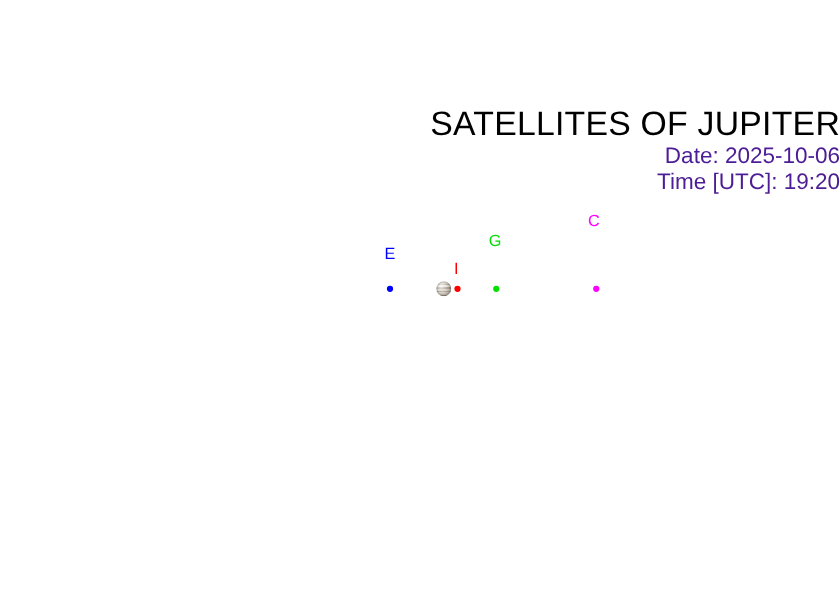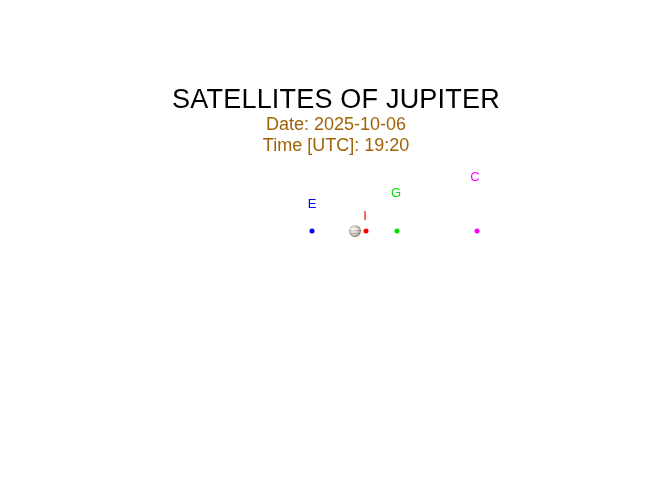--- a/index.html
+++ b/index.html
@@ -21,33 +21,33 @@
     width: 672px;
     height: 480px;
     background: #ffffff;
   }
   
   .title-block {
     position: absolute;
     left: 0;
     top: 84px;
     width: 672px;
-    text-align: center;
+    text-align: right;
   }
   .main-title {
     font-size: 27px;
     line-height: 30px;
     color: #000000;
     letter-spacing: 0.2px;
     white-space: nowrap;
   }
   .sub-line {
     font-size: 18px;
     line-height: 21px;
-    color: #a16207;
+    color: #4c1d95;
     white-space: nowrap;
   }
   
   .sky {
     position: absolute;
     left: 0;
     top: 0;
     width: 672px;
     height: 480px;
   }

